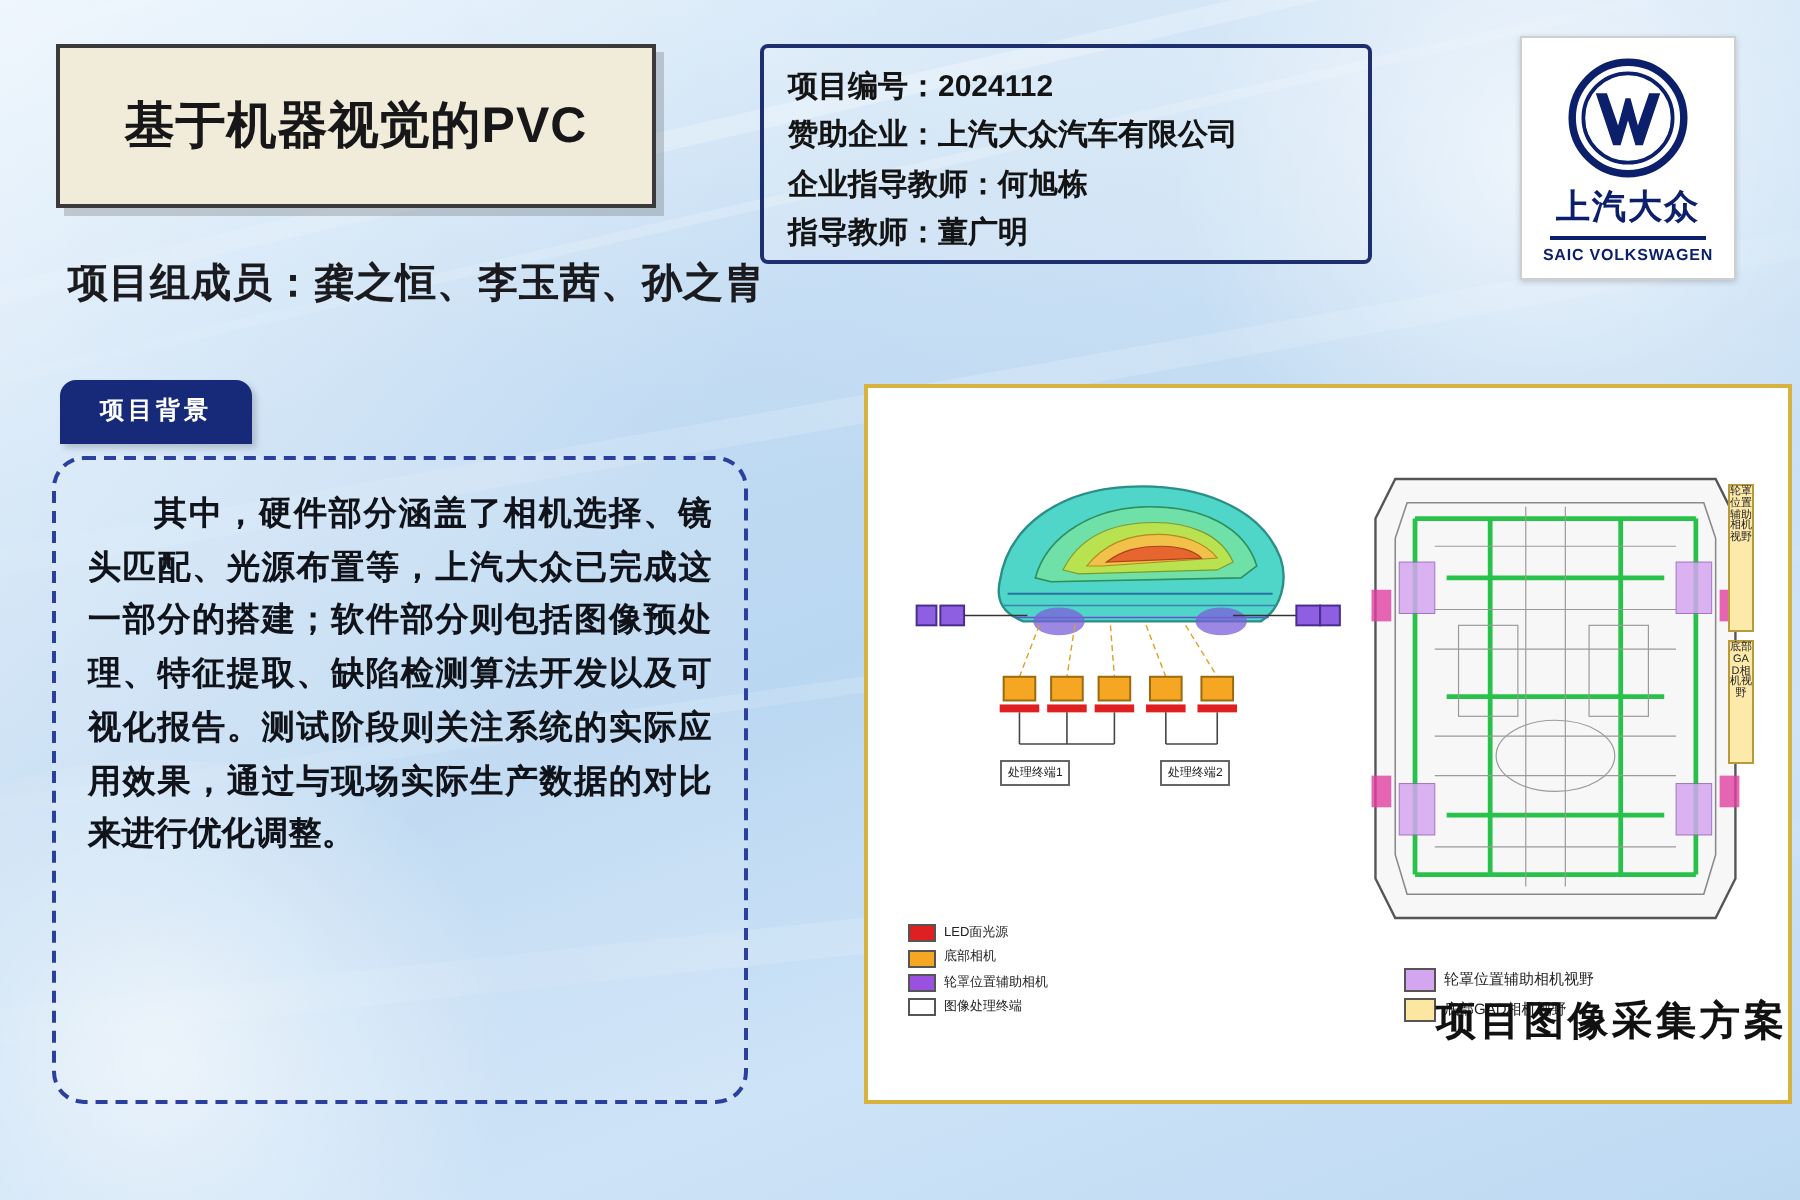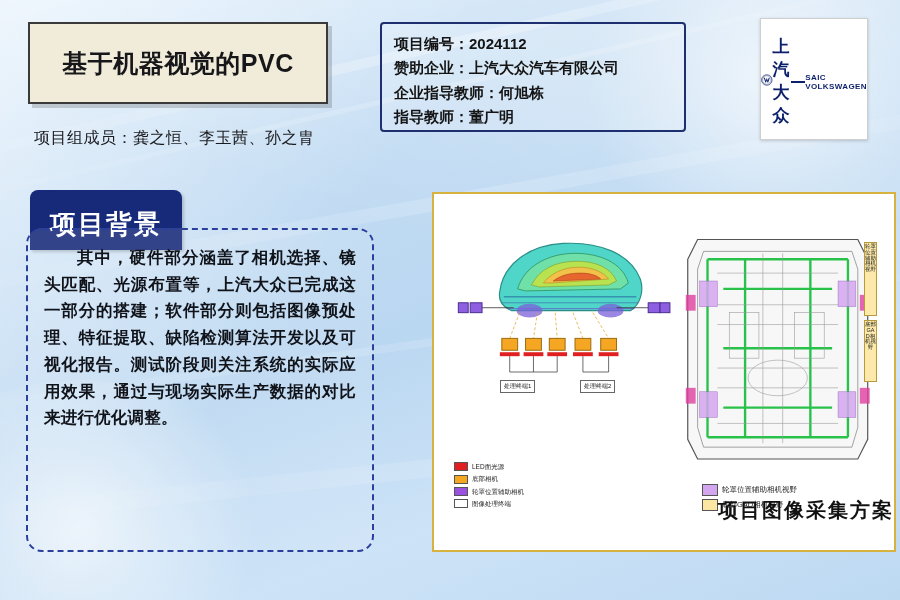--- a/index.html
+++ b/index.html
@@ -62,22 +62,22 @@
     font-weight: bold;
     color: #17171a;
     line-height: 1.28;
     text-align: center;
     letter-spacing: 0.5px;
     padding: 0 6px;
   }
   .members {
     position: absolute;
     left: 34px; top: 128px;
-    font-size: 16px;
-    font-weight: normal;
+    font-size: 20px;
+    font-weight: bold;
     color: #1b1b1f;
     letter-spacing: .5px;
   }
 
   .info-box {
     position: absolute;
     left: 380px; top: 22px;
     width: 306px; height: 110px;
     border: 2px solid #1d2f6f;
     border-radius: 4px;
@@ -95,23 +95,23 @@
   .info-line .val { font-weight: bold; }
 
   .logo-box {
     position: absolute;
     right: 32px; top: 18px;
     width: 108px; height: 122px;
     background: #ffffff;
     border: 1px solid #cfcfcf;
     box-shadow: 0 1px 3px rgba(0,0,0,0.18);
     display: flex;
-    flex-direction: row;
+    flex-direction: column;
     align-items: center;
-    justify-content: space-between;
+    justify-content: center;
     padding-top: 2px;
     box-sizing: border-box;
   }
   .vw-mark { width: 62px; height: 62px; }
   .logo-cn {
     font-size: 17px;
     font-weight: bold;
     color: #0b1f6b;
     margin-top: 2px;
     letter-spacing: 1px;
@@ -126,23 +126,23 @@
   .logo-rule {
     width: 78px; height: 2px; background: #0b1f6b; margin-top: 3px;
   }
 
   
   .section-tab {
     position: absolute;
     left: 30px; top: 190px;
     background: #172a7a;
     color: #ffffff;
-    font-size: 26px;
-    font-weight: bold;
-    padding: 17px 20px 8px 20px;
+    font-size: 12px;
+    font-weight: bold;
+    padding: 7px 20px 8px 20px;
     border-radius: 8px 8px 0 0;
     letter-spacing: 2px;
     box-shadow: 2px 2px 3px rgba(0,0,0,0.18);
   }
   .body-box {
     position: absolute;
     left: 26px; top: 228px;
     width: 348px; height: 324px;
     border: 2px dashed #2b3f9c;
     border-radius: 16px;

